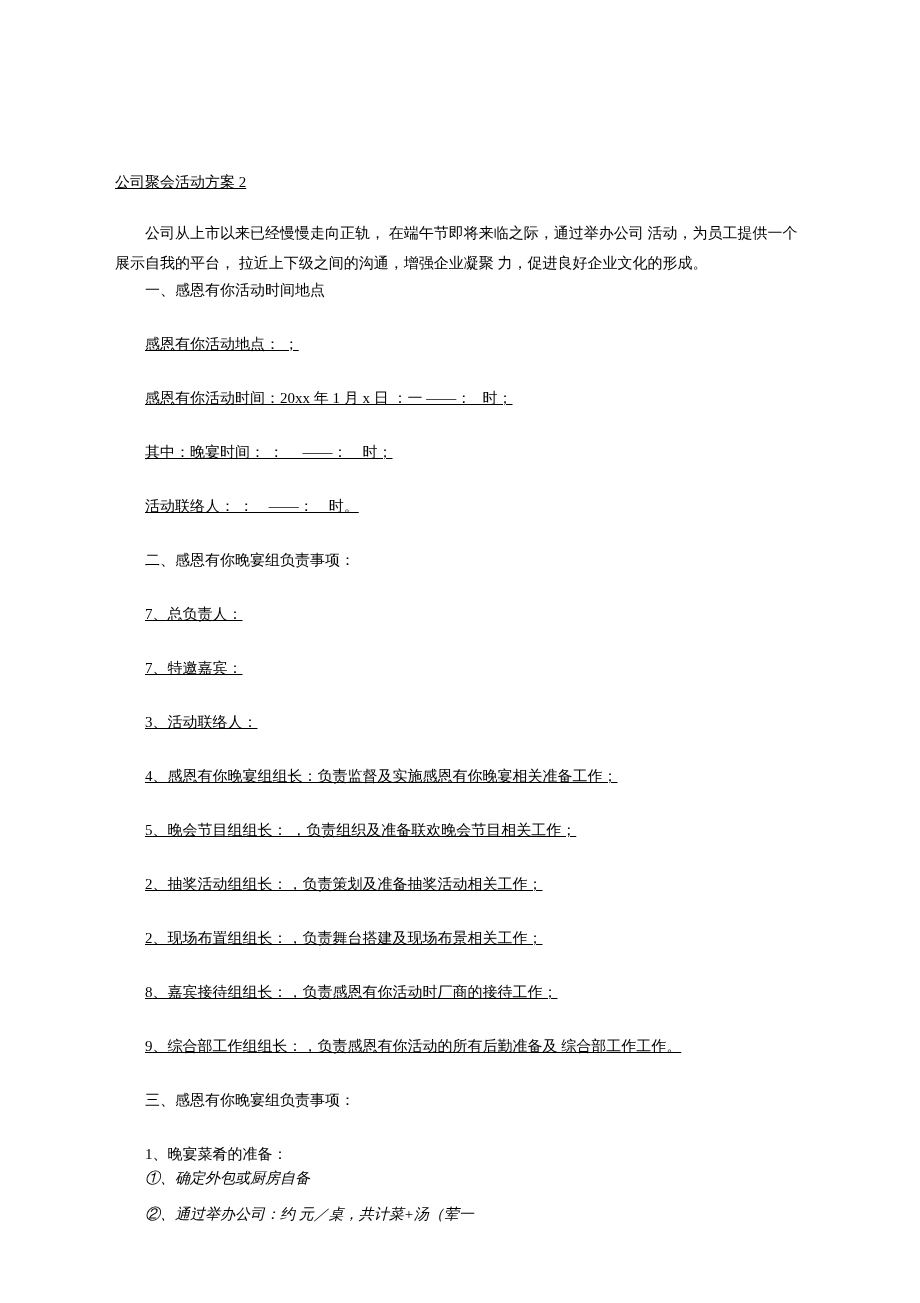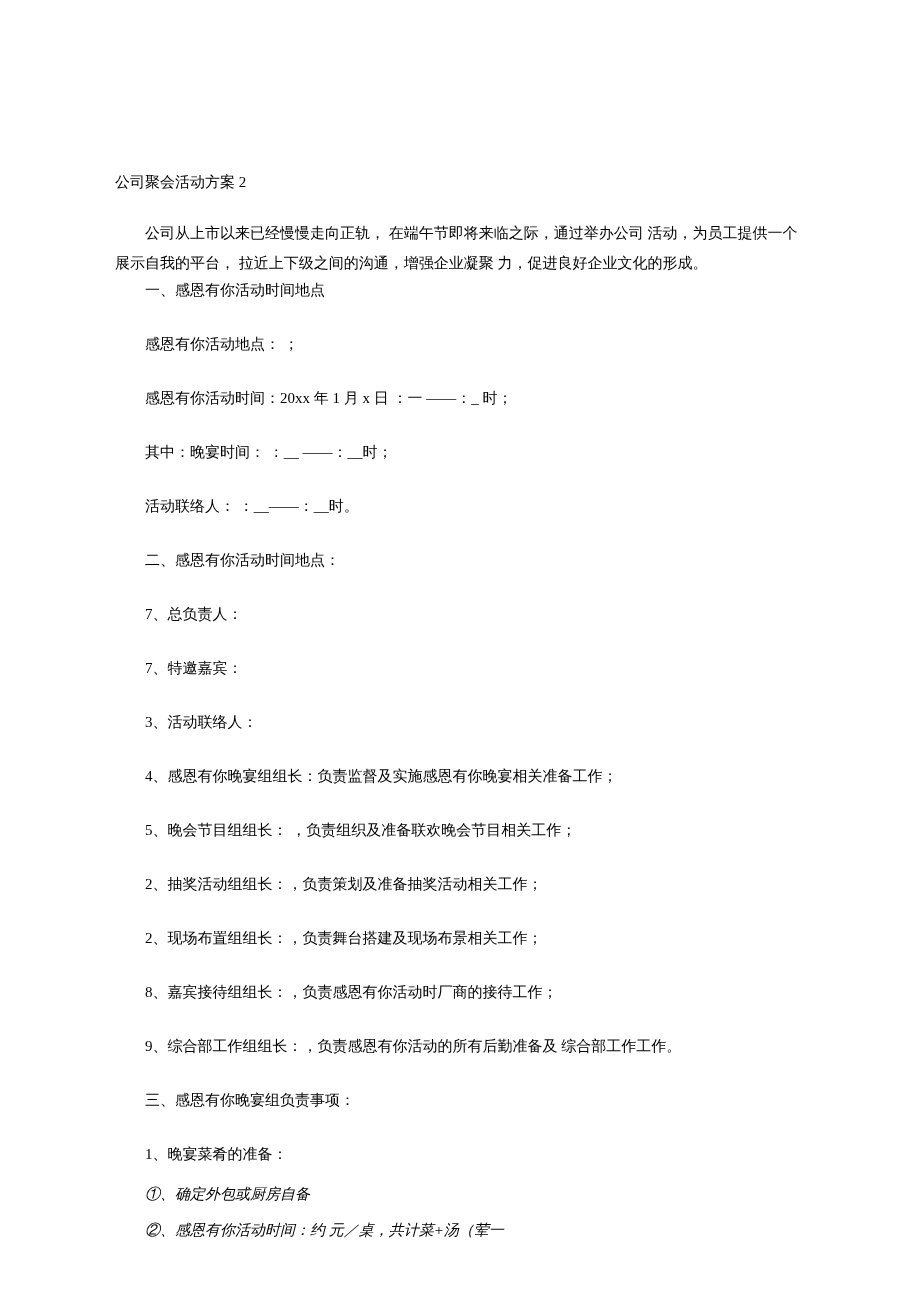--- a/index.html
+++ b/index.html
@@ -12,35 +12,36 @@
       font-family: "SimSun", "宋体", serif;
       width: 920px;
       min-height: 1303px;
       padding: 170px 115px 80px 115px;
       color: #000000;
       font-size: 15px;
       line-height: 1.6;
     }
     .title {
       margin-bottom: 24px;
+      text-decoration: underline;
     }
     .para {
       text-indent: 2em;
       line-height: 2.0;
     }
     .section-head {
       margin-bottom: 30px;
       text-indent: 2em;
     }
     .item {
       margin-bottom: 30px;
       text-indent: 2em;
+      text-decoration: underline;
     }
     .sub-item {
-      margin-bottom: 16px;
       text-indent: 2em;
     }
     .sub-item-2 {
       margin-bottom: 12px;
       text-indent: 2em;
       font-style: italic;
     }
   </style>
 </head>
 <body>
@@ -48,27 +49,27 @@
 <div class="title">公司聚会活动方案 2</div>
 
 <div class="para">公司从上市以来已经慢慢走向正轨， 在端午节即将来临之际，通过举办公司 活动，为员工提供一个展示自我的平台， 拉近上下级之间的沟通，增强企业凝聚 力，促进良好企业文化的形成。</div>
 
 <div class="section-head">一、感恩有你活动时间地点</div>
 <div class="item">感恩有你活动地点： ；</div>
 <div class="item">感恩有你活动时间：20xx 年 1 月 x 日 ：一 ——：_ 时；</div>
 <div class="item">其中：晚宴时间： ：__ ——：__时；</div>
 <div class="item">活动联络人： ：__——：__时。</div>
 
-<div class="section-head">二、感恩有你活动时间地点：</div>
+<div class="section-head">二、感恩有你晚宴组负责事项：</div>
 <div class="item">7、总负责人：</div>
 <div class="item">7、特邀嘉宾：</div>
 <div class="item">3、活动联络人：</div>
 <div class="item">4、感恩有你晚宴组组长：负责监督及实施感恩有你晚宴相关准备工作；</div>
 <div class="item">5、晚会节目组组长： ，负责组织及准备联欢晚会节目相关工作；</div>
 <div class="item">2、抽奖活动组组长：，负责策划及准备抽奖活动相关工作；</div>
 <div class="item">2、现场布置组组长：，负责舞台搭建及现场布景相关工作；</div>
 <div class="item">8、嘉宾接待组组长：，负责感恩有你活动时厂商的接待工作；</div>
 <div class="item">9、综合部工作组组长：，负责感恩有你活动的所有后勤准备及 综合部工作工作。</div>
 
 <div class="section-head">三、感恩有你晚宴组负责事项：</div>
 <div class="sub-item">1、晚宴菜肴的准备：</div>
 <div class="sub-item-2">①、确定外包或厨房自备</div>
-<div class="sub-item-2">②、感恩有你活动时间：约 元／桌，共计菜+汤（荤一</div>
+<div class="sub-item-2">②、通过举办公司：约 元／桌，共计菜+汤（荤一</div>
 
 </body></html>

